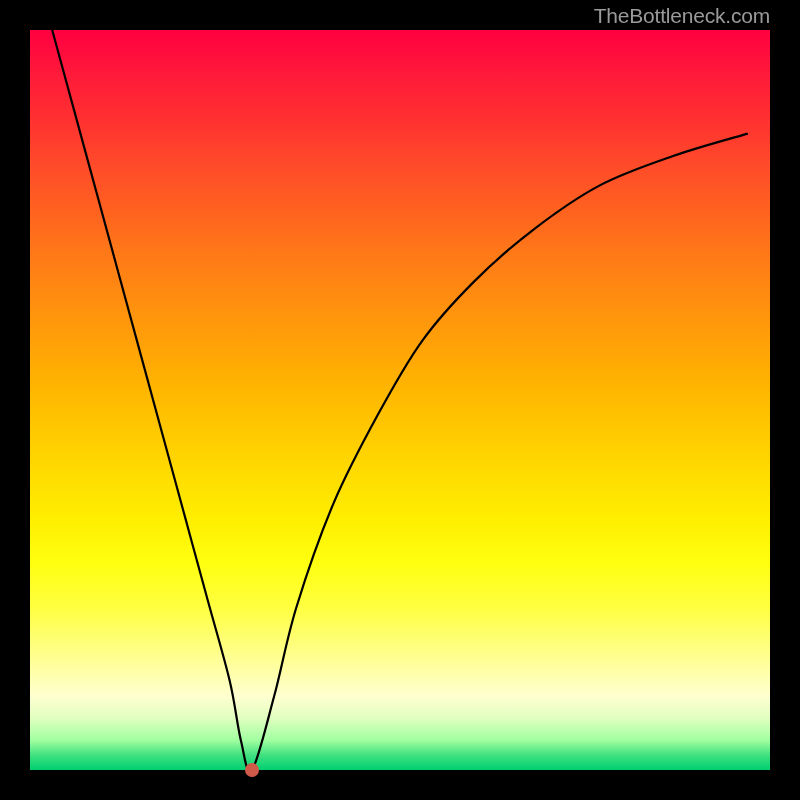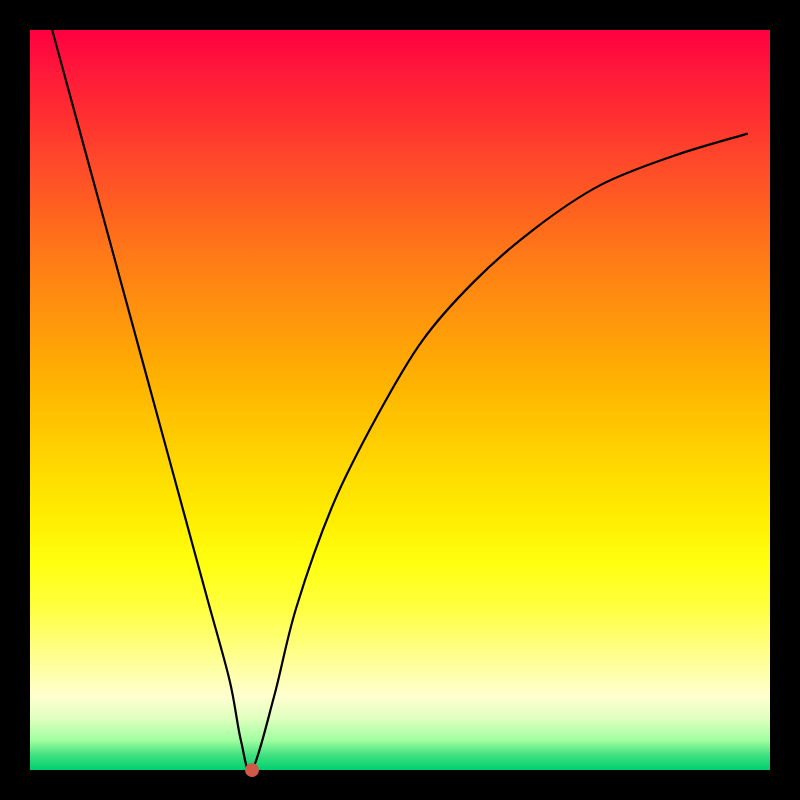--- a/index.html
+++ b/index.html
@@ -68,20 +68,21 @@
     height: 14px;
     border-radius: 50%;
     background: #d05a4a;
     transform: translate(-50%, -50%);
   }
 </style>
 </head>
 <body>
 
 <div class="frame">
+  <div class="watermark">TheBottleneck.com</div>
 
   <div class="plot">
     <svg class="curve" viewBox="0 0 740 740" preserveAspectRatio="none">
       <path fill="none" stroke="#000" stroke-width="2.2" d="M 22.2 0 C 25.9 13.566666666666663, 37 54.26666666666665, 44.4 81.39999999999998 C 51.8 108.5333333333333, 59.199999999999996 135.66666666666663, 66.6 162.79999999999995 C 74 189.93333333333328, 81.39999999999999 217.06666666666666, 88.8 244.2 C 96.2 271.3333333333333, 103.6 298.46666666666664, 111 325.59999999999997 C 118.4 352.7333333333333, 125.79999999999998 379.8666666666667, 133.2 407 C 140.6 434.1333333333333, 148 461.26666666666665, 155.4 488.4 C 162.8 515.5333333333333, 170.2 542.6666666666666, 177.6 569.8 C 185 596.9333333333333, 194.25 627.7666666666667, 199.8 651.2 C 205.35000000000002 674.6333333333334, 207.2 695.6, 210.89999999999998 710.4 C 214.59999999999997 725.1999999999999, 216.45 747.4, 222 740 C 227.55 732.6, 236.8 693.1333333333333, 244.20000000000002 666 C 251.60000000000002 638.8666666666667, 256.5333333333333 609.2666666666667, 266.4 577.2 C 276.26666666666665 545.1333333333334, 289.8333333333333 505.6666666666667, 303.4 473.6 C 316.96666666666664 441.53333333333336, 332.99999999999994 411.93333333333334, 347.79999999999995 384.8 C 362.59999999999997 357.6666666666667, 376.1666666666667 333, 392.20000000000005 310.8 C 408.2333333333334 288.6, 425.5 270.09999999999997, 444 251.59999999999997 C 462.5 233.09999999999997, 482.23333333333335 215.8333333333334, 503.20000000000005 199.80000000000007 C 524.1666666666667 183.76666666666674, 546.3666666666668 167.73333333333332, 569.8000000000001 155.39999999999998 C 593.2333333333333 143.06666666666663, 619.1333333333333 134.4333333333334, 643.8 125.80000000000007 C 668.4666666666666 117.16666666666674, 705.4666666666666 107.30000000000003, 717.8 103.60000000000002" id="curvePath"></path>
     </svg>
     <div class="dot" id="markerDot" style="left: 222px; top: 740px;"></div>
   </div>
 </div>
 
 </body></html>

